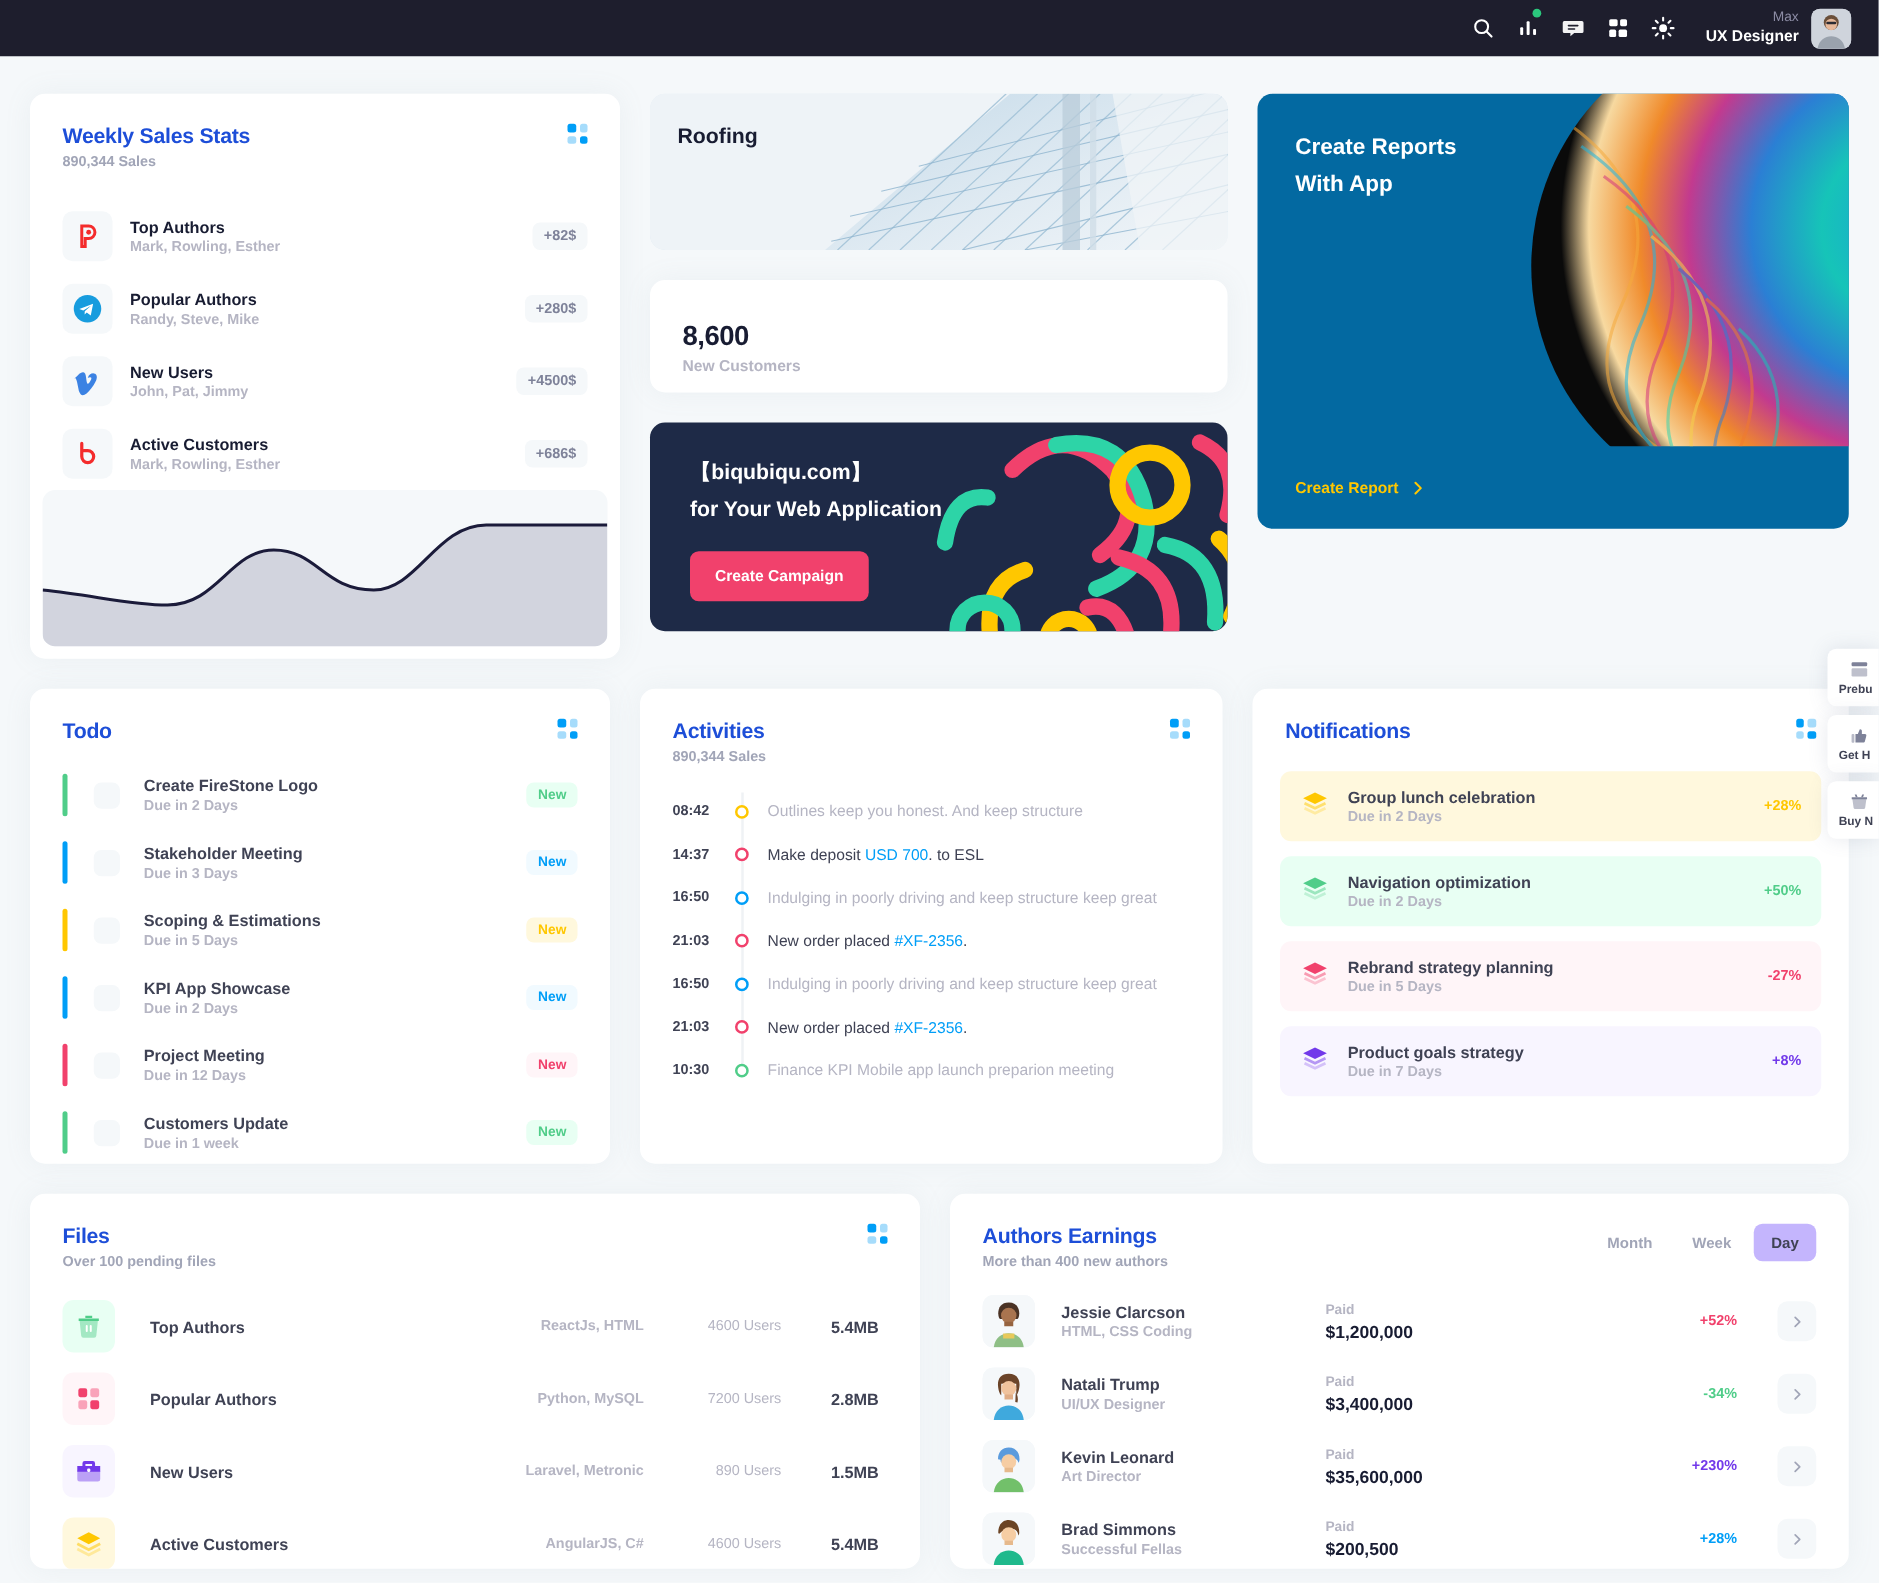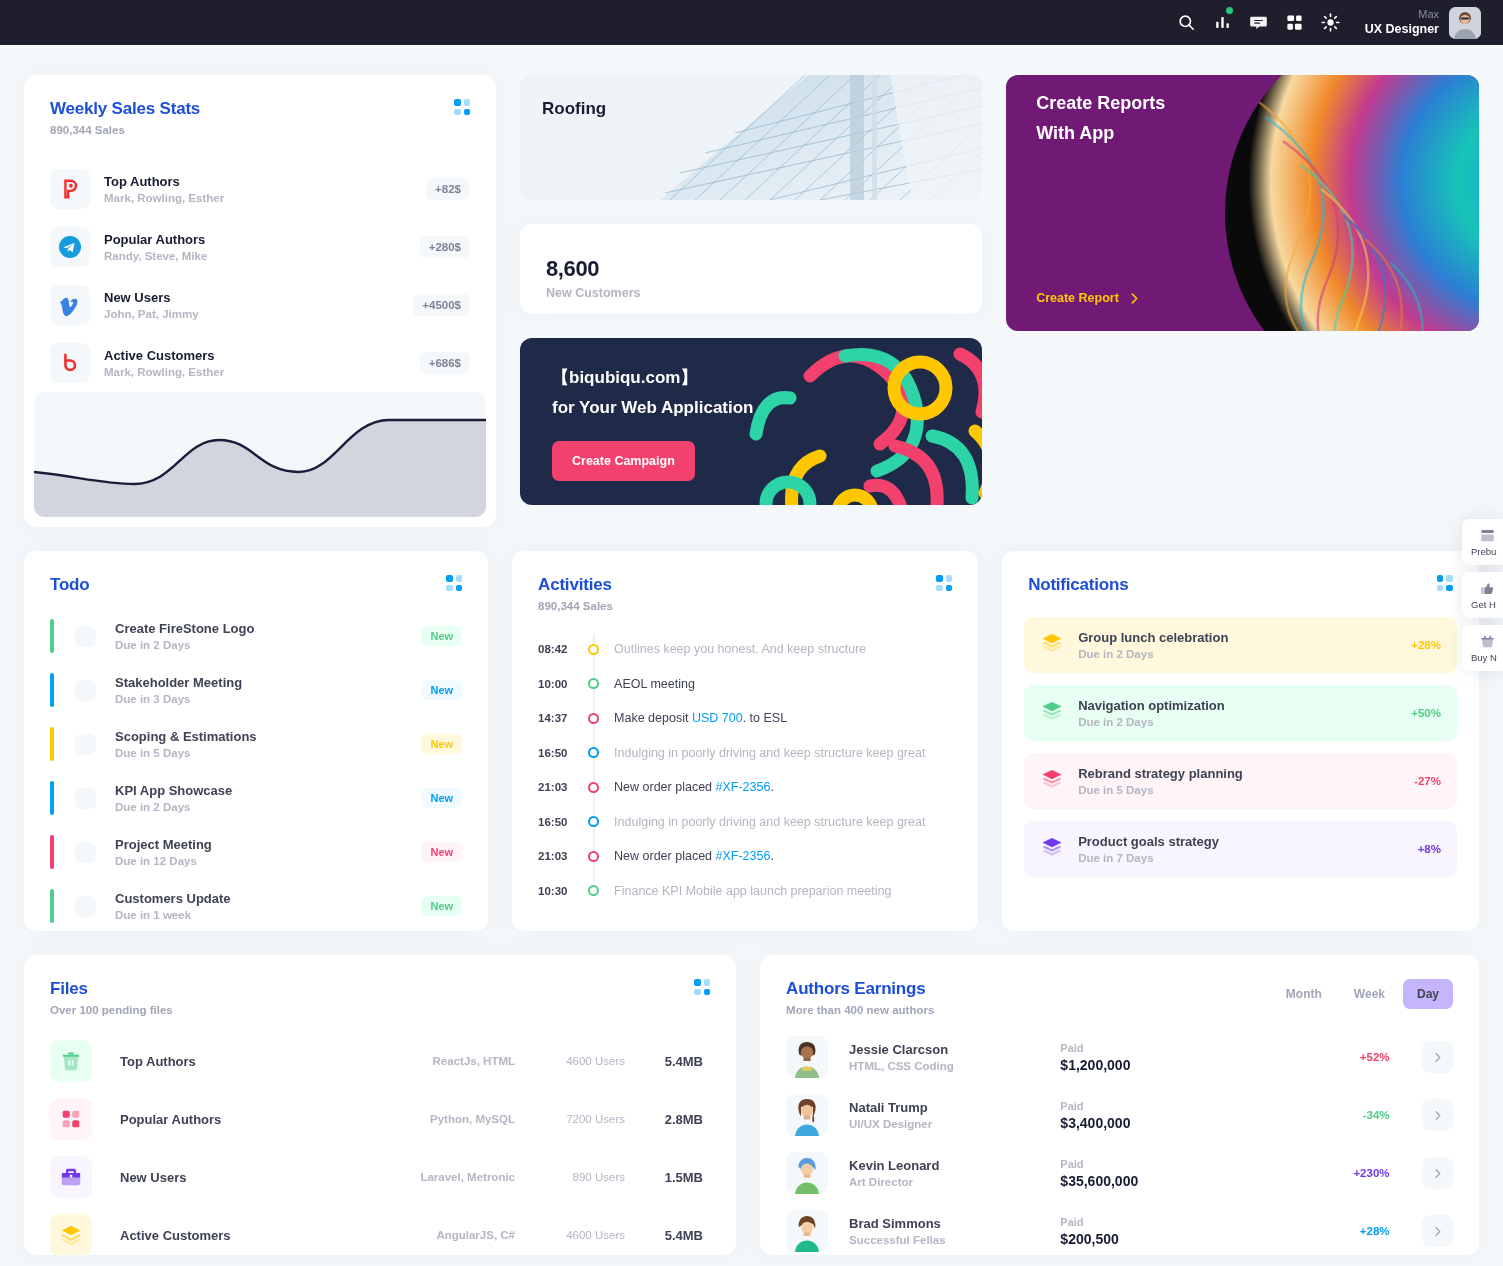--- a/index.html
+++ b/index.html
@@ -95,22 +95,22 @@
   .cm-t2 { font-size: 17px; font-weight: bold; color: #fff; margin-top: 9px; position: relative; z-index: 2; }
   .cm-btn {
     margin-top: 23px; background: #f1416c; color: #fff; border: none;
     font-size: 12.5px; font-weight: bold; padding: 13px 20px; border-radius: 7px;
     font-family: "Liberation Sans", sans-serif; cursor: pointer; position: relative; z-index: 2;
   }
 
   
   .col-right { width: 485px; }
   .reports {
-    height: 256px; border-radius: 12px; background: #701a75; overflow: hidden;
-    position: relative; padding: 18px 30px;
+    height: 348px; border-radius: 12px; background: #0369a1; overflow: hidden;
+    position: relative; padding: 32px 30px;
   }
   .rp-t { font-size: 18px; font-weight: bold; color: #fff; position: relative; z-index: 3; }
   .rp-t2 { margin-top: 9px; }
   .rp-link {
     position: absolute; bottom: 26px; left: 30px; z-index: 3;
     font-size: 12.5px; font-weight: bold; color: #ffc700;
     display: flex; align-items: center; gap: 9px; cursor: pointer;
   }
 
   
@@ -183,21 +183,21 @@
   
   .floatp {
     position: absolute; right: 0; top: 519px; width: 41px;
     display: flex; flex-direction: column; gap: 7px; z-index: 40;
   }
   .fp-item {
     background: #fff; border-radius: 7px 0 0 7px; padding: 9px 0 8px 9px;
     box-shadow: 0 0 16px rgba(100,110,140,.16); cursor: pointer;
   }
   .fp-ic { display: flex; justify-content: center; margin-bottom: 3px; }
-  .fp-lb { font-size: 9.5px; font-weight: normal; color: #3f4254; white-space: nowrap; }
+  .fp-lb { font-size: 9.5px; font-weight: bold; color: #3f4254; white-space: nowrap; }
 </style>
 </head>
 <body>
 
 <div class="topbar">
   <div class="tb-icon">
     <svg width="19" height="19" viewBox="0 0 24 24" fill="none" stroke="#fff" stroke-width="2.1">
         <circle cx="10.5" cy="10.5" r="6.5"></circle>
         <line x1="15.5" y1="15.5" x2="20.5" y2="20.5" stroke-linecap="round"></line>
       </svg>
@@ -539,25 +539,20 @@
       </div>
       <div class="tl">
         <div class="tl-line"></div>
         <div id="acts-list">
             <div class="tl-row">
     <div class="tl-time">08:42</div>
     <div class="tl-bullet" style="border-color:#ffc700"></div>
     <div class="tl-text"><span style="color:#b5b5c3">Outlines keep you honest. And keep structure</span></div>
   </div>
             <div class="tl-row">
-    <div class="tl-time">10:00</div>
-    <div class="tl-bullet" style="border-color:#50cd89"></div>
-    <div class="tl-text"><span style="color:#3f4254">AEOL meeting</span></div>
-  </div>
-            <div class="tl-row">
     <div class="tl-time">14:37</div>
     <div class="tl-bullet" style="border-color:#f1416c"></div>
     <div class="tl-text"><span style="color:#3f4254">Make deposit </span><span class="tl-link">USD 700</span><span style="color:#3f4254">. to ESL</span></div>
   </div>
             <div class="tl-row">
     <div class="tl-time">16:50</div>
     <div class="tl-bullet" style="border-color:#009ef7"></div>
     <div class="tl-text"><span style="color:#b5b5c3">Indulging in poorly driving and keep structure keep great</span></div>
   </div>
             <div class="tl-row">

